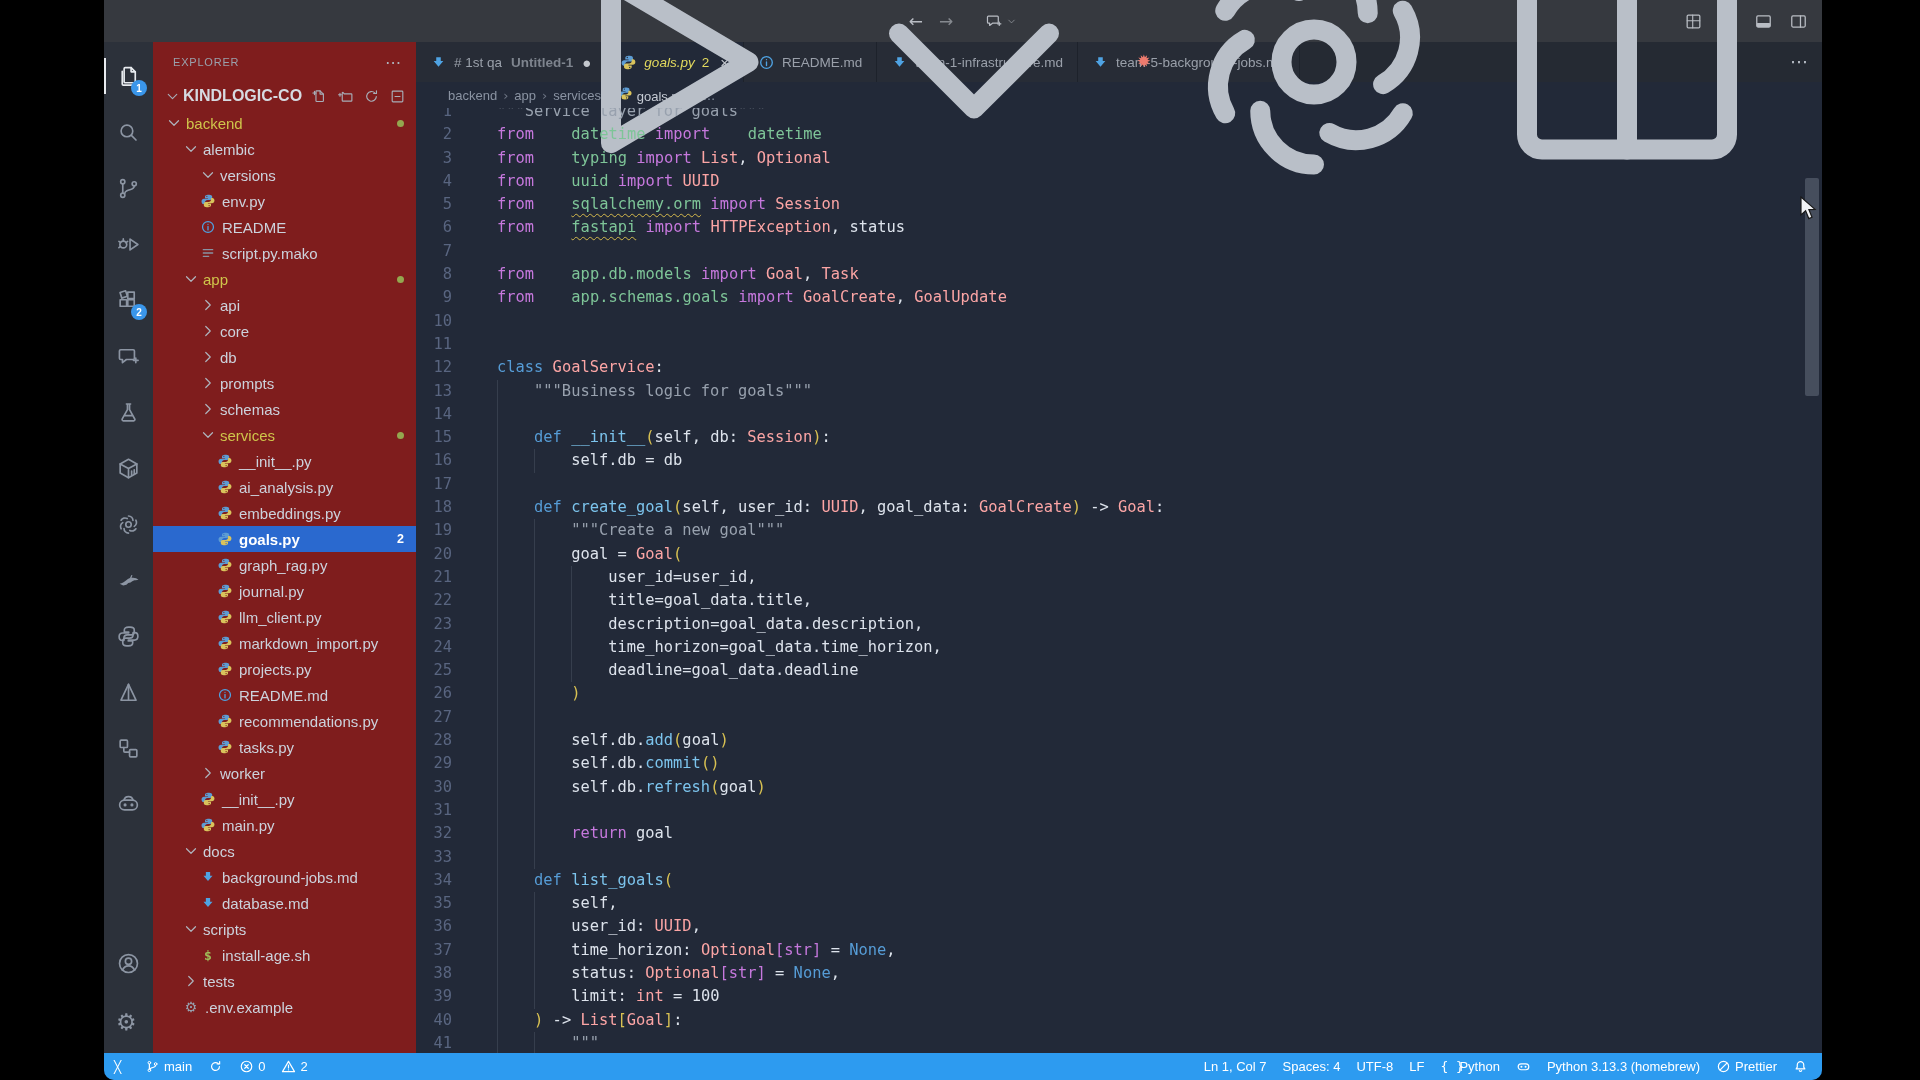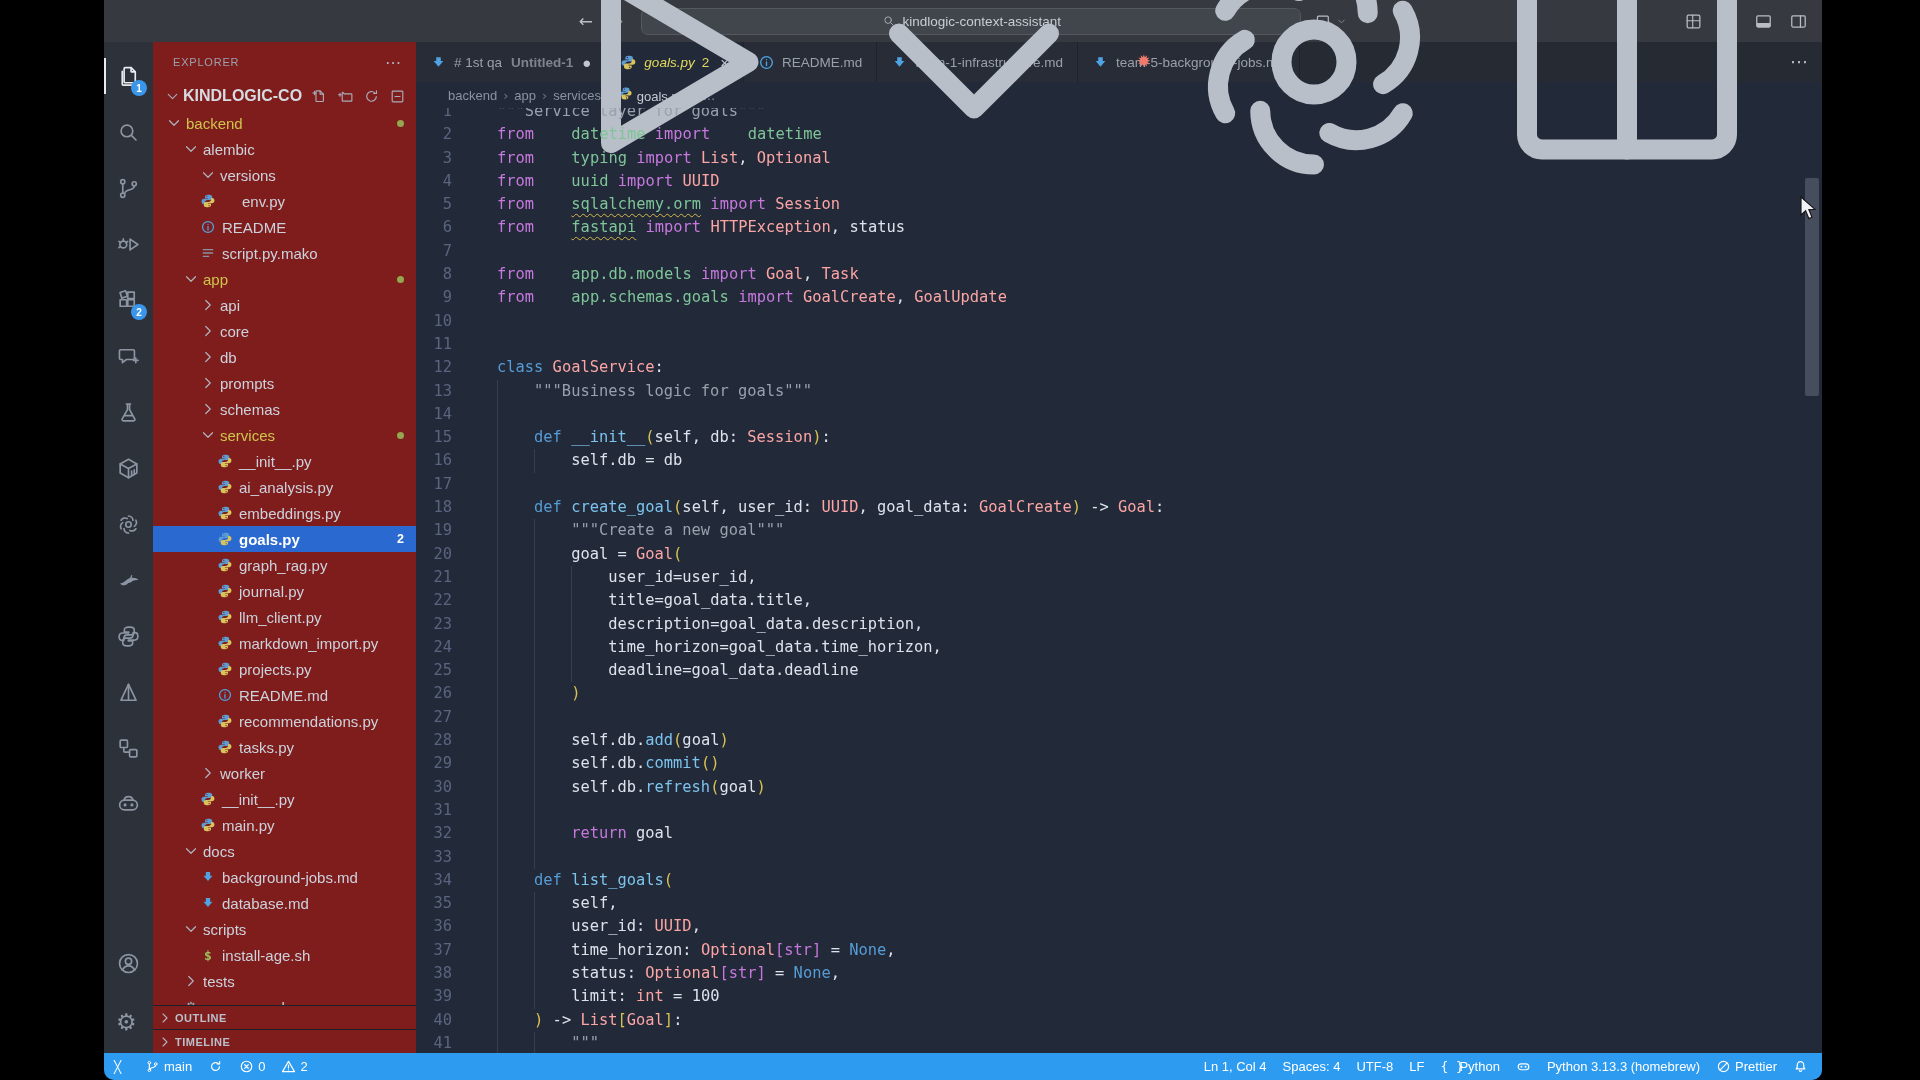--- a/index.html
+++ b/index.html
@@ -149,29 +149,20 @@
 </head>
 <body>
 
 <div class="window">
 
   <div class="titlebar">
     <div class="navgrp">
       <span class="navbtn glyph">←</span>
       <span class="navbtn dim glyph">→</span>
     </div>
-    <div class="searchbox">
-      <span class="icon">
-          <svg viewBox="0 0 24 24" fill="none" stroke="currentColor" stroke-width="1.6" stroke-linecap="round" stroke-linejoin="round">
-            <circle cx="10.5" cy="10.5" r="5.6"></circle>
-            <path d="M14.8 14.8 19.2 19.2"></path>
-          </svg>
-        </span>
-      <span>kindlogic-context-assistant</span>
-    </div>
     <div class="chatbtn">
       <span class="icon">
           <svg viewBox="0 0 24 24" fill="none" stroke="currentColor" stroke-width="1.6" stroke-linecap="round" stroke-linejoin="round">
             <path d="M4.5 5.5h12a1.2 1.2 0 0 1 1.2 1.2v7a1.2 1.2 0 0 1-1.2 1.2H10l-3.8 3v-3H4.5a1.2 1.2 0 0 1-1.2-1.2v-7a1.2 1.2 0 0 1 1.2-1.2z"></path>
             <path d="M19 13.5v4.4M16.8 15.7h4.4"></path>
           </svg>
         </span>
       <span class="icon cv">
           <svg viewBox="0 0 24 24" fill="none" stroke="currentColor" stroke-width="1.6" stroke-linecap="round" stroke-linejoin="round">
             <path d="M6 9l6 6 6-6"></path>
@@ -411,21 +402,21 @@
             <span class="name">alembic</span>
           </div>
           <div class="trow" style="padding-left: 46px;">
             <span class="icon chev">
               <svg viewBox="0 0 24 24" fill="none" stroke="currentColor" stroke-width="1.6" stroke-linecap="round" stroke-linejoin="round">
                 <path d="M6 9l6 6 6-6"></path>
               </svg>
             </span>
             <span class="name">versions</span>
           </div>
-          <div class="trow" style="padding-left: 46px; gap: 20px;">
+          <div class="trow" style="padding-left: 46px;">
             <span class="icon ficon">
               <svg viewBox="0 0 24 24">
                 <path fill="#5d9cd3" d="M11.9 2.5c-2.6 0-4.4 1.1-4.4 3v2.3h4.6v.9H5.9c-2 0-3.6 1.5-3.6 3.9 0 2.3 1.4 3.9 3.2 3.9h1.9v-2.4c0-2 1.7-3.5 3.8-3.5h4.2c1.6 0 2.9-1.3 2.9-3V5.5c0-1.9-1.9-3-4.4-3zm-1.6 1.5a.95.95 0 1 1 0 1.9.95.95 0 0 1 0-1.9z"></path>
                 <path fill="#d9c35c" d="M12.1 21.5c2.6 0 4.4-1.1 4.4-3v-2.3h-4.6v-.9h6.2c2 0 3.6-1.5 3.6-3.9 0-2.3-1.4-3.9-3.2-3.9h-1.9v2.4c0 2-1.7 3.5-3.8 3.5H8.6c-1.6 0-2.9 1.3-2.9 3v2.1c0 1.9 1.9 3 4.4 3zm1.6-1.5a.95.95 0 1 1 0-1.9.95.95 0 0 1 0 1.9z"></path>
               </svg>
             </span>
             <span class="name">env.py</span>
           </div>
           <div class="trow" style="padding-left: 46px;">
             <span class="icon ficon">
@@ -683,38 +674,20 @@
             </span>
             <span class="name">tests</span>
           </div>
           <div class="trow" style="padding-left: 29px;">
             <span class="icon ficon">
               <span class="glyph" style="color:#98a2b0;font-size:14px;line-height:1">⚙</span>
             </span>
             <span class="name">.env.example</span>
           </div>
         </div>
-      <div class="sbfoot">
-        <div class="panelhead">
-          <span class="icon chev r">
-              <svg viewBox="0 0 24 24" fill="none" stroke="currentColor" stroke-width="1.6" stroke-linecap="round" stroke-linejoin="round">
-                <path d="M9 6l6 6-6 6"></path>
-              </svg>
-            </span>
-          <span>OUTLINE</span>
-        </div>
-        <div class="panelhead">
-          <span class="icon chev r">
-              <svg viewBox="0 0 24 24" fill="none" stroke="currentColor" stroke-width="1.6" stroke-linecap="round" stroke-linejoin="round">
-                <path d="M9 6l6 6-6 6"></path>
-              </svg>
-            </span>
-          <span>TIMELINE</span>
-        </div>
-      </div>
     </div>
 
     <div class="editor">
       <div class="tabbar">
         <div class="tabs" id="tabs">
             <div class="tab">
               <span class="icon ">
                 <svg viewBox="0 0 24 24">
                   <path fill="#4fa3e3" d="M12 18 5.2 10h3.6V4.5h6.4V10h3.6z"></path>
                 </svg>
@@ -890,21 +863,21 @@
             <svg viewBox="0 0 24 24" fill="none" stroke="currentColor" stroke-width="1.6" stroke-linecap="round" stroke-linejoin="round">
               <path d="M12 3.8 21.6 20.2H2.4z" stroke-width="1.9"></path>
               <path d="M12 9.8v4.6M12 17.3v.01" stroke-width="1.9"></path>
             </svg>
           </span>
           <span>2</span>
         </span>
       </div>
     <div class="sbgrp" id="sbright">
         <span class="sbitem">
-          <span>Ln 1, Col 4</span>
+          <span>Ln 1, Col 7</span>
         </span>
         <span class="sbitem">
           <span>Spaces: 4</span>
         </span>
         <span class="sbitem">
           <span>UTF-8</span>
         </span>
         <span class="sbitem">
           <span>LF</span>
         </span>

